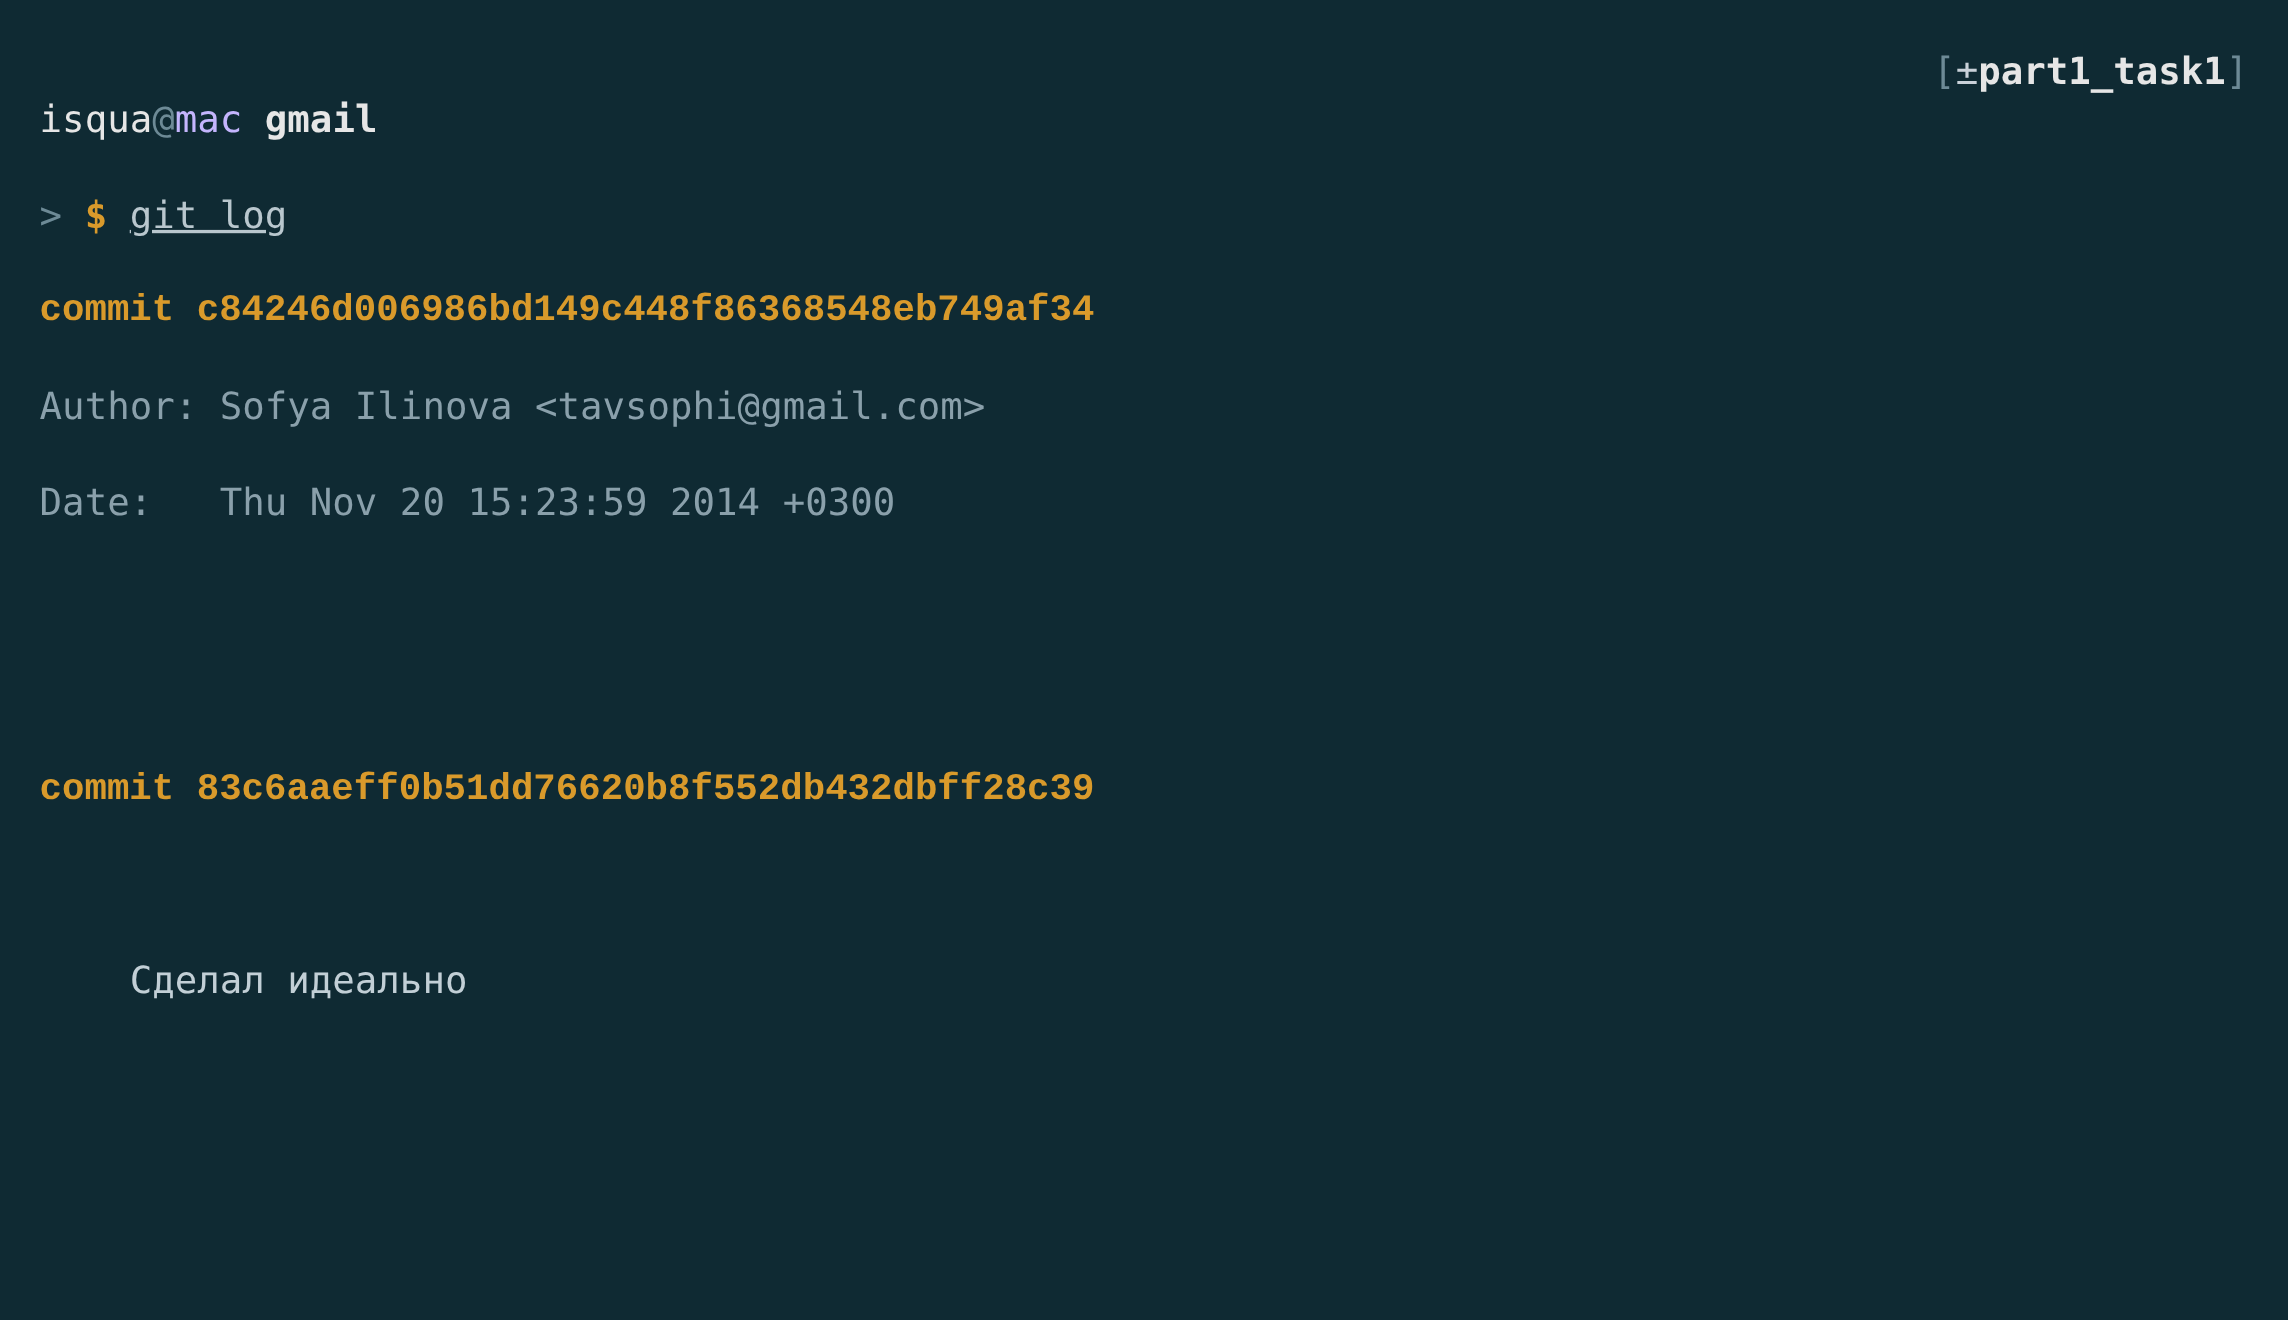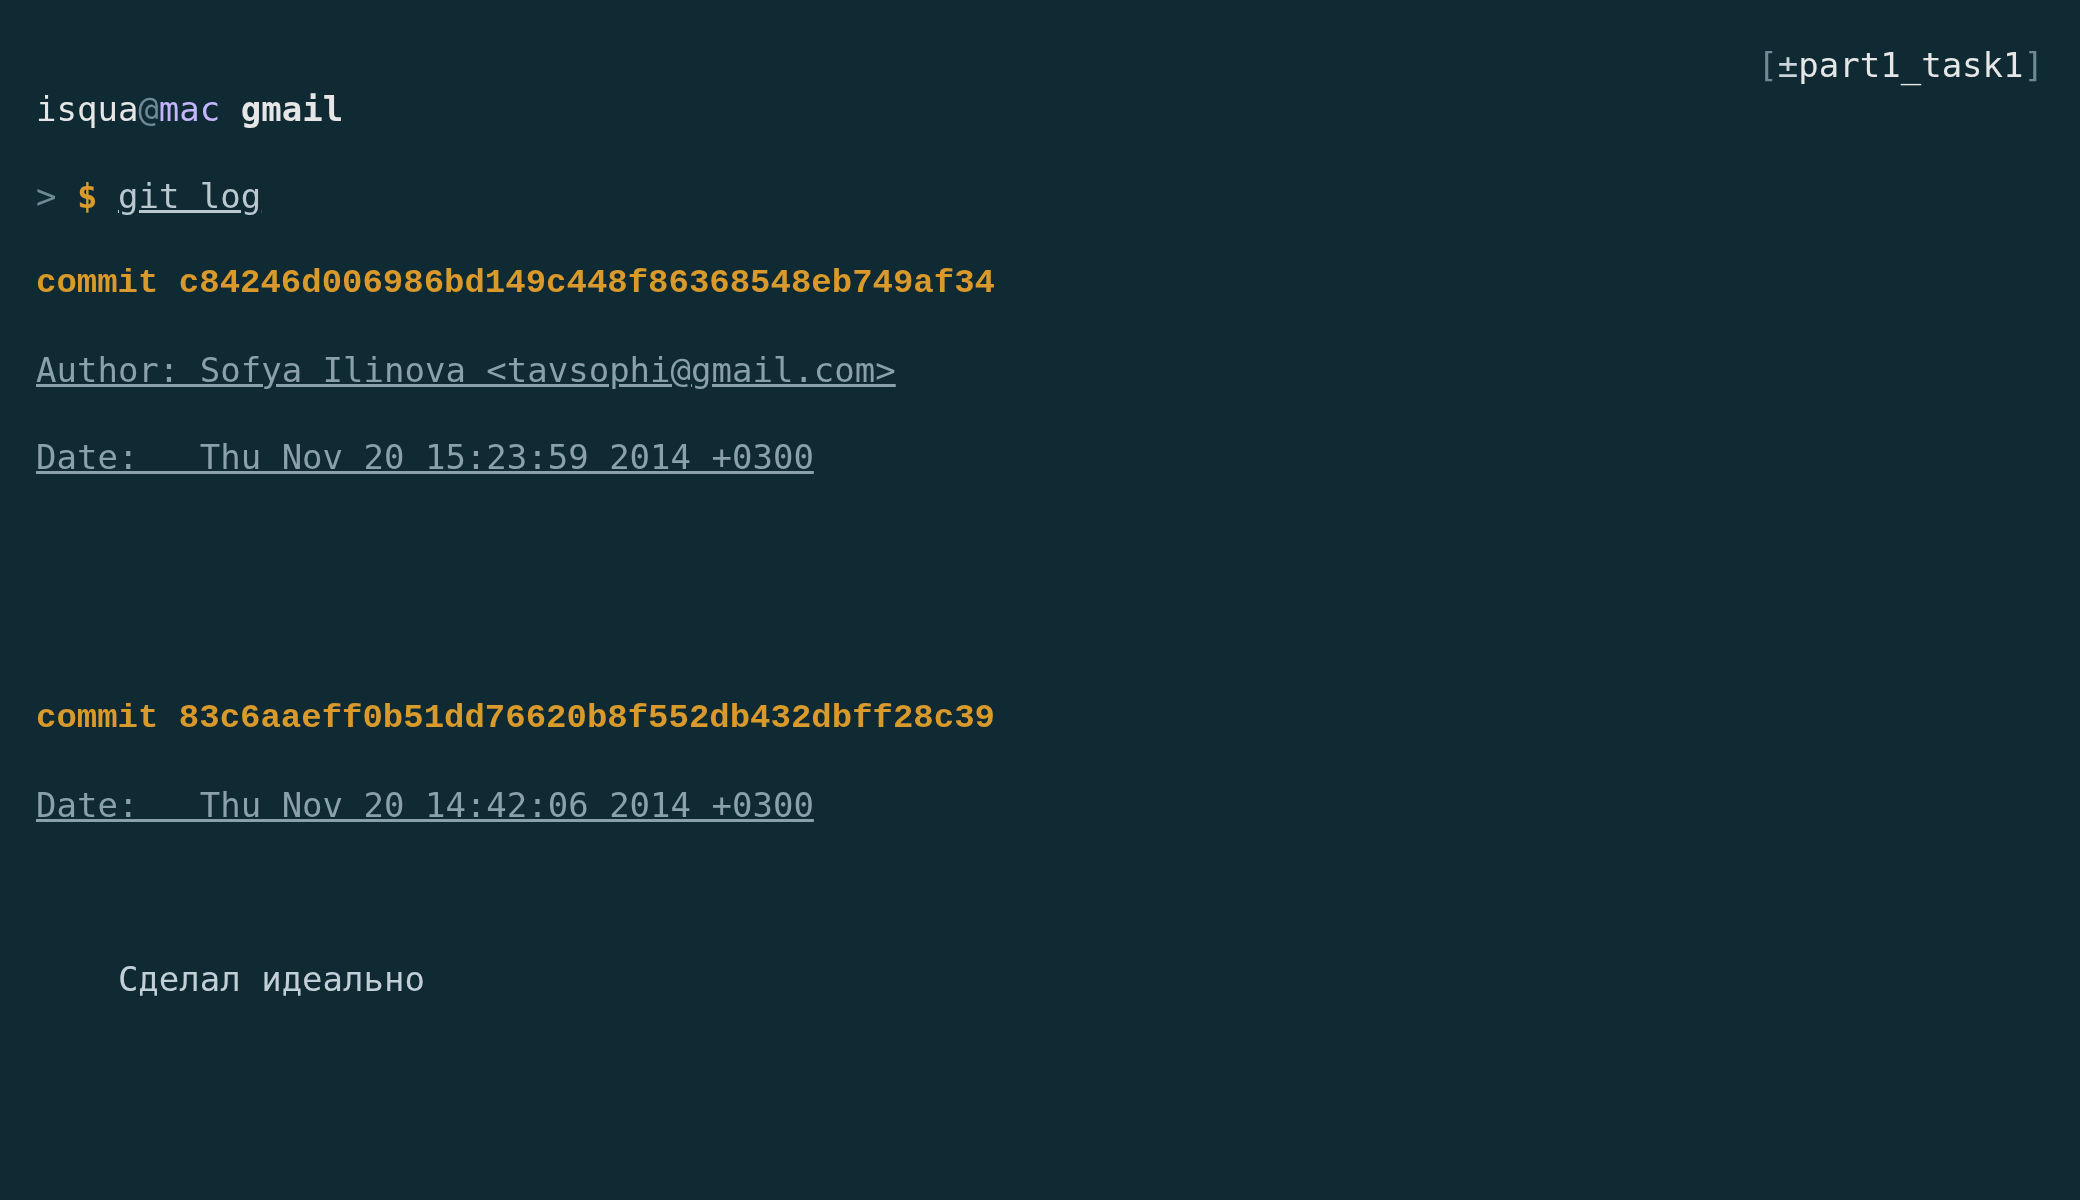--- a/index.html
+++ b/index.html
@@ -19,47 +19,46 @@
   }
   .row { position: relative; }
   .branch-indicator {
     position: absolute;
     top: 44px;
     right: 36px;
     color: #6d8a96;
   }
   .bracket { color: #6d8a96; }
   .plusminus { color: #c9d1d9; }
-  .branch-name { color: #e6e6e6; font-weight: 400; }
+  .branch-name { color: #e6e6e6; font-weight: 700; }
   .user { color: #e6e6e6; font-weight: 400; }
   .at { color: #6d8a96; }
   .host { color: #c4b5fd; }
   .cwd { color: #e6e6e6; font-weight: 600; }
   .prompt-arrow { color: #6d8a96; }
   .dollar { color: #d99a2b; font-weight: 600; }
   .cmd { color: #b9c7ce; text-decoration: underline; }
   .commit { color: #d99a2b; font-weight: 600; font-family: Liberation Mono, monospace; }
-  .meta { color: #8aa0ab; text-decoration: underline; }
+  .meta { color: #8aa0ab; }
   .msg { color: #c2cfd6; }
 </style>
 </head>
 <body>
 
 <div class="branch-indicator"><span class="bracket">[</span><span class="plusminus">±</span><span class="branch-name">part1_task1</span><span class="bracket">]</span></div>
 
 <div class="terminal">
 <div class="row"><span class="user">isqua</span><span class="at">@</span><span class="host">mac</span> <span class="cwd">gmail</span></div>
 <div class="row"><span class="prompt-arrow">&gt;</span> <span class="dollar">$</span> <span class="cmd">git log</span></div>
 <div class="row commit">commit c84246d006986bd149c448f86368548eb749af34</div>
 <div class="row meta">Author: Sofya Ilinova &lt;tavsophi@gmail.com&gt;</div>
 <div class="row meta">Date:   Thu Nov 20 15:23:59 2014 +0300</div>
 <div class="row"> </div>
 <div class="row"> </div>
 <div class="row commit">commit 83c6aaeff0b51dd76620b8f552db432dbff28c39</div>
-<div class="row meta">Date:   Thu Nov 20 14:42:06 2014 +0300</div>
 <div class="row"> </div>
 <div class="row msg">    Сделал идеально</div>
 
 
 
 
 
 
 </div>
 

